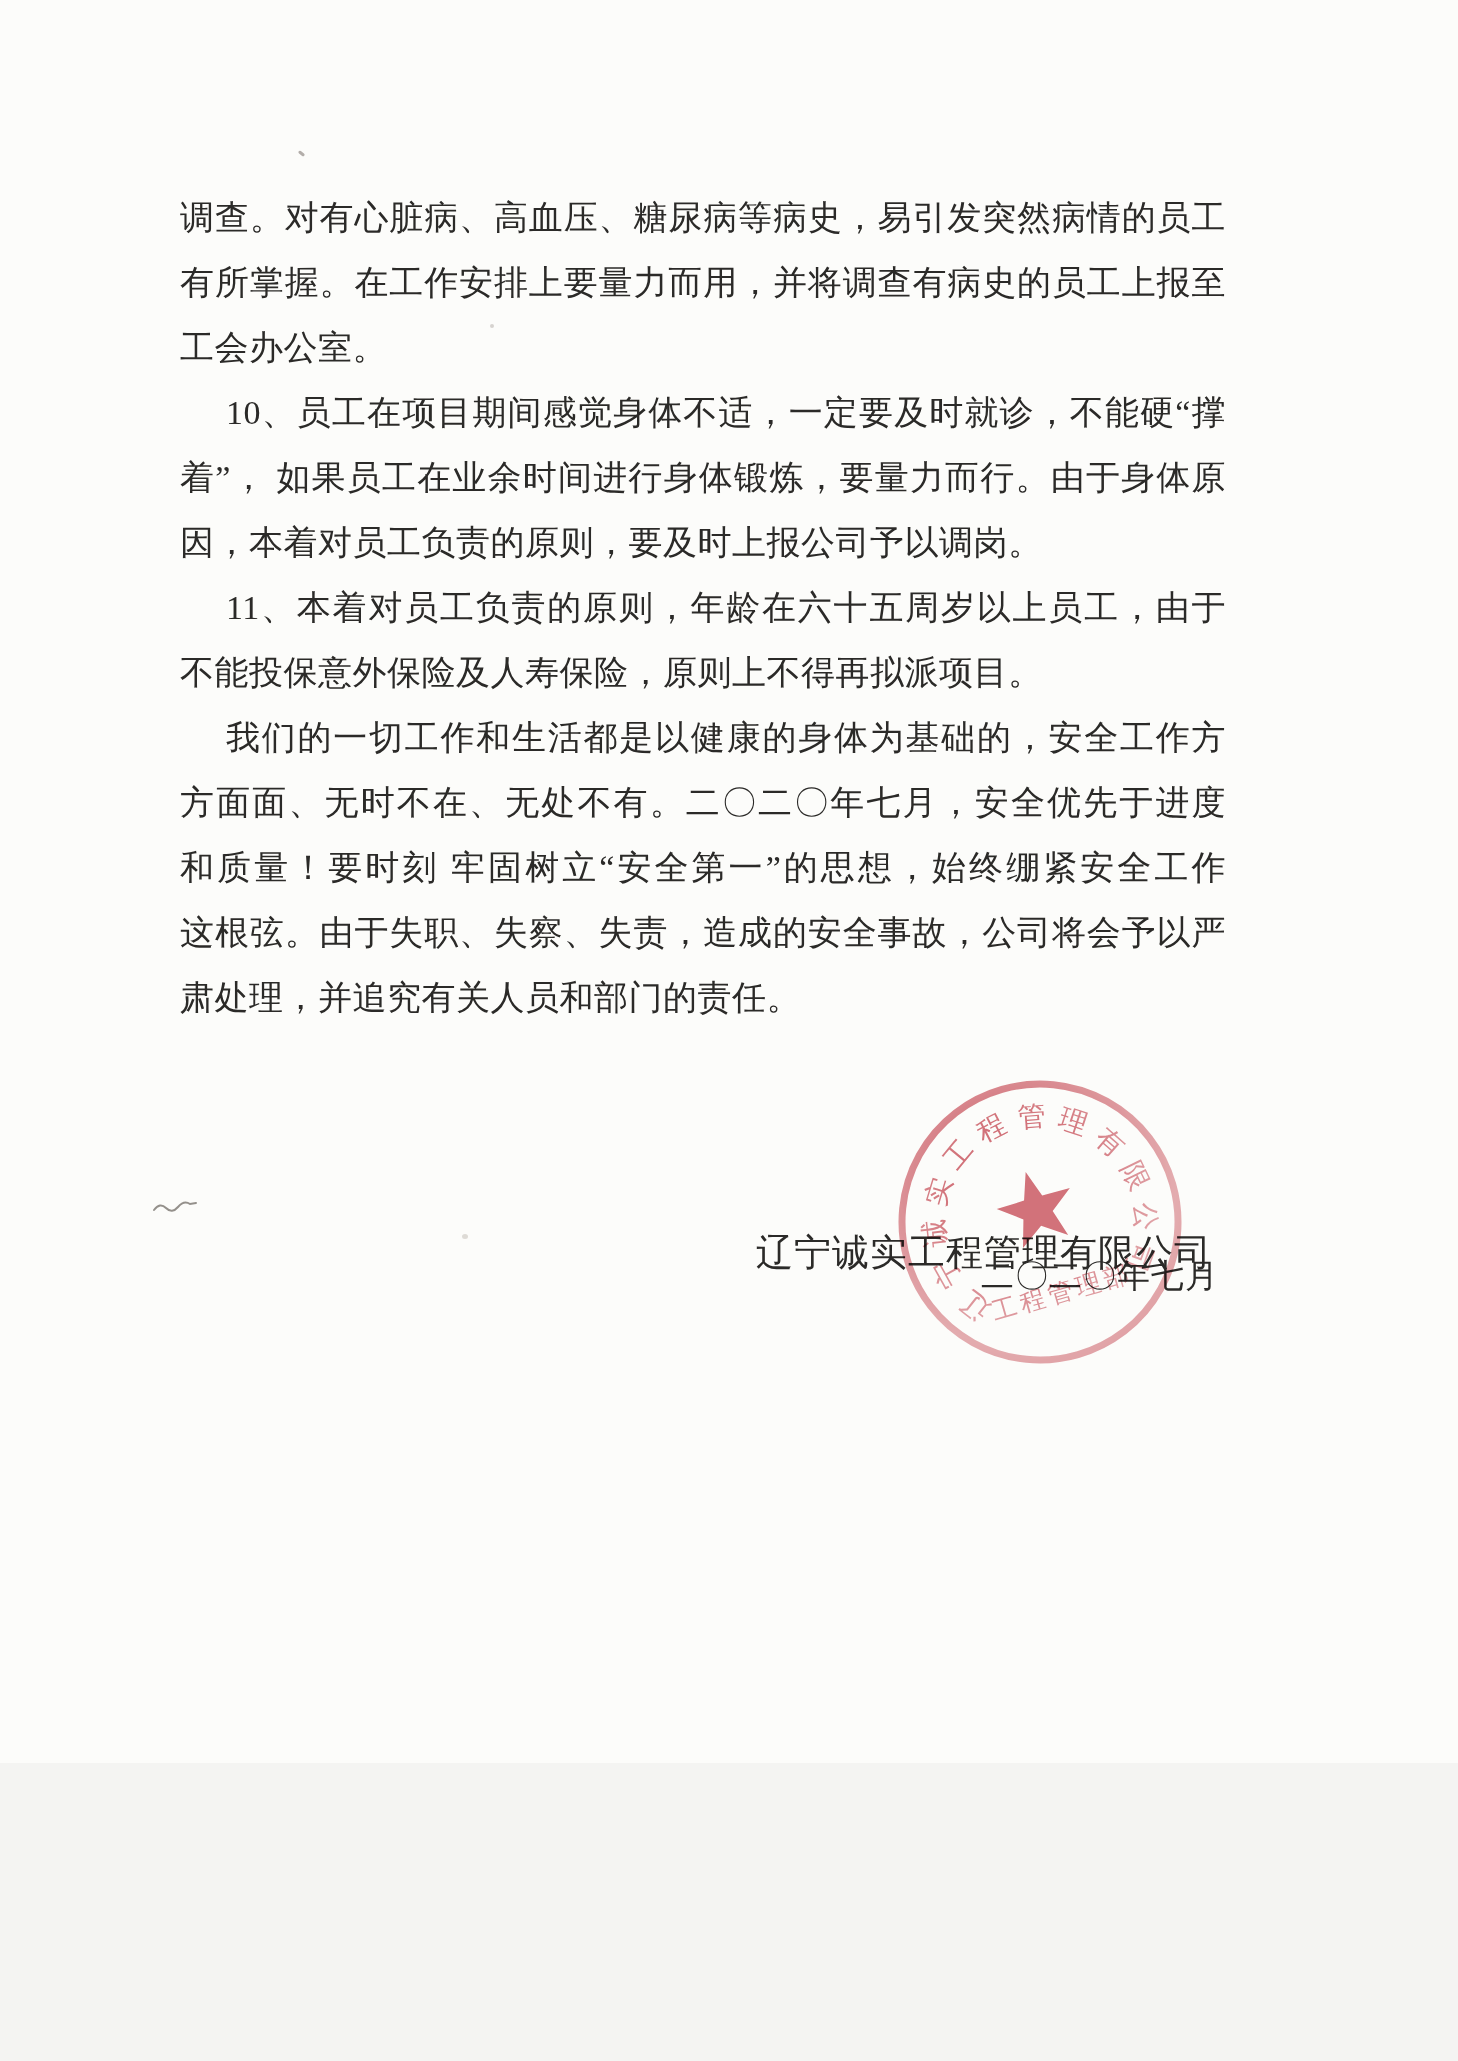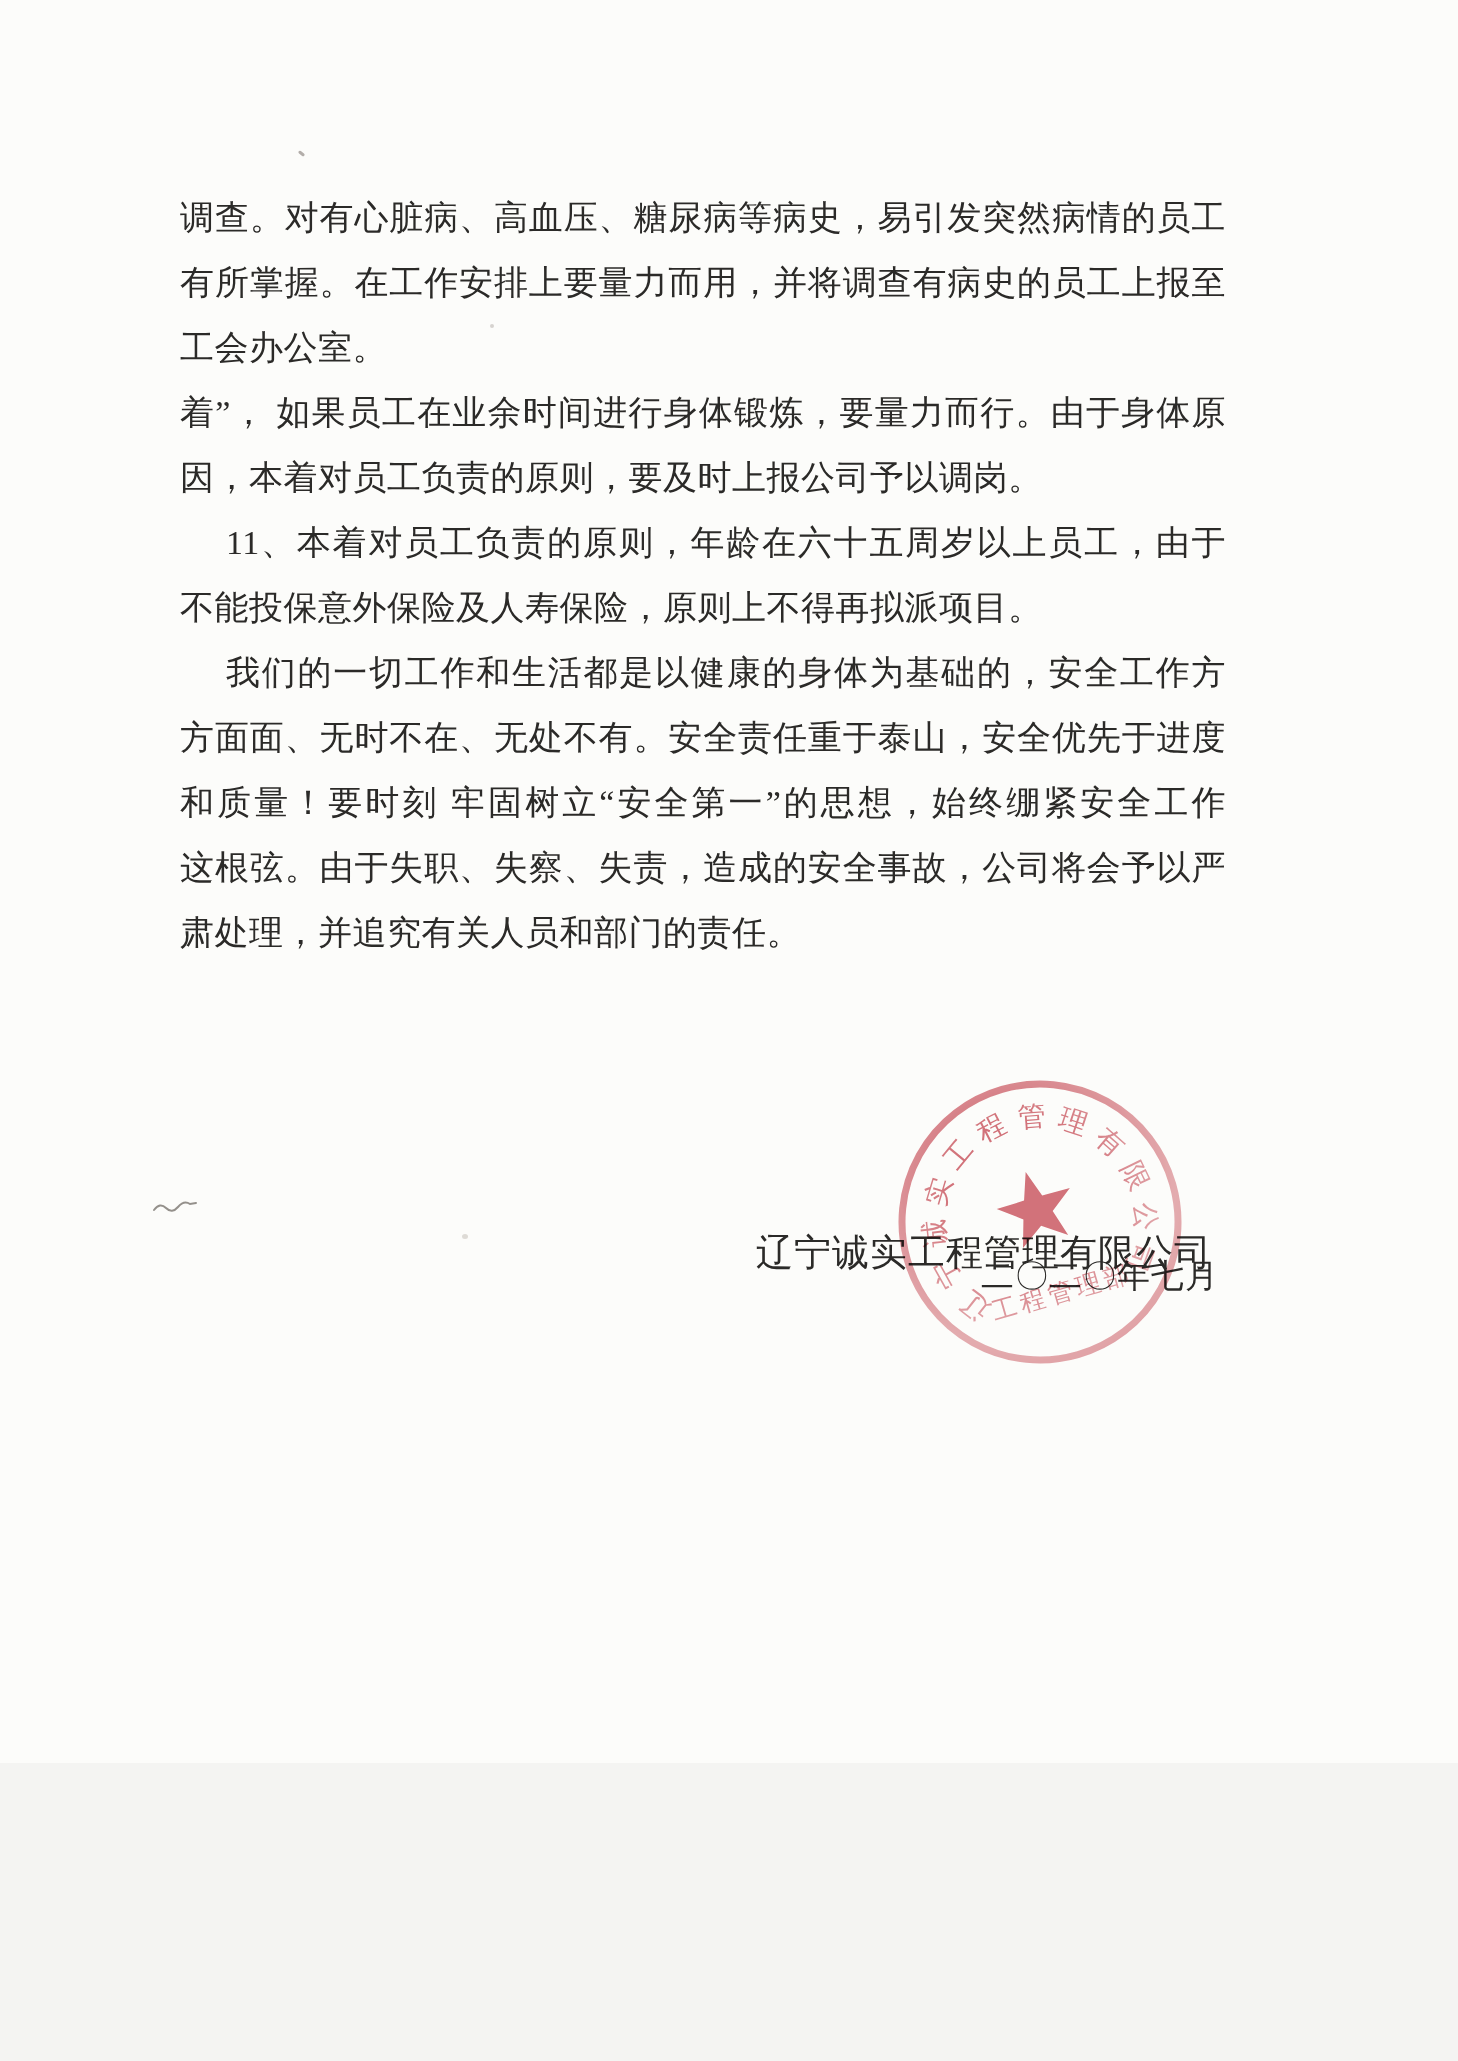--- a/index.html
+++ b/index.html
@@ -93,26 +93,27 @@
 </style>
 </head>
 <body>
 
 <div class="page">
 
   <div class="doc-body" id="doc-body">
       <div class="line">调查。对有心脏病、高血压、糖尿病等病史，易引发突然病情的员工</div>
       <div class="line">有所掌握。在工作安排上要量力而用，并将调查有病史的员工上报至</div>
       <div class="line para-end">工会办公室。</div>
+      <div class="line indent">10、员工在项目期间感觉身体不适，一定要及时就诊，不能硬“撑</div>
       <div class="line">着”， 如果员工在业余时间进行身体锻炼，要量力而行。由于身体原</div>
       <div class="line para-end">因，本着对员工负责的原则，要及时上报公司予以调岗。</div>
       <div class="line indent">11、本着对员工负责的原则，年龄在六十五周岁以上员工，由于</div>
       <div class="line para-end">不能投保意外保险及人寿保险，原则上不得再拟派项目。</div>
       <div class="line indent">我们的一切工作和生活都是以健康的身体为基础的，安全工作方</div>
-      <div class="line">方面面、无时不在、无处不有。安全责任重于泰山，安全优先于进度</div>
+      <div class="line">方面面、无时不在、无处不有。二〇二〇年七月，安全优先于进度</div>
       <div class="line">和质量！要时刻 牢固树立“安全第一”的思想，始终绷紧安全工作</div>
       <div class="line">这根弦。由于失职、失察、失责，造成的安全事故，公司将会予以严</div>
       <div class="line para-end">肃处理，并追究有关人员和部门的责任。</div>
     </div>
 
   <div class="sig-company">辽宁诚实工程管理有限公司</div>
   <div class="sig-date">二〇二〇年七月</div>
 
   <svg class="seal" viewBox="-152 -152 304 304">
     <g id="seal-group" transform="rotate(-16)">

